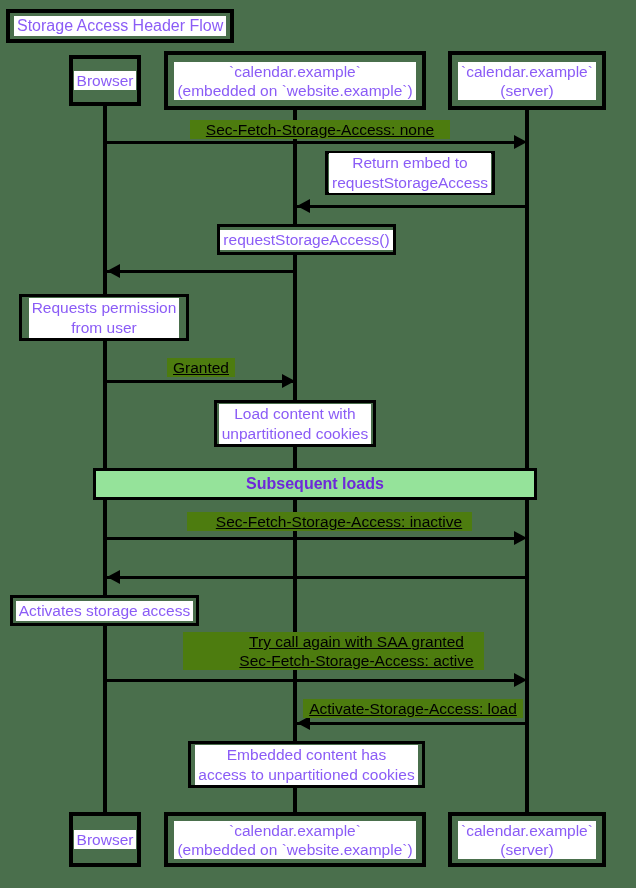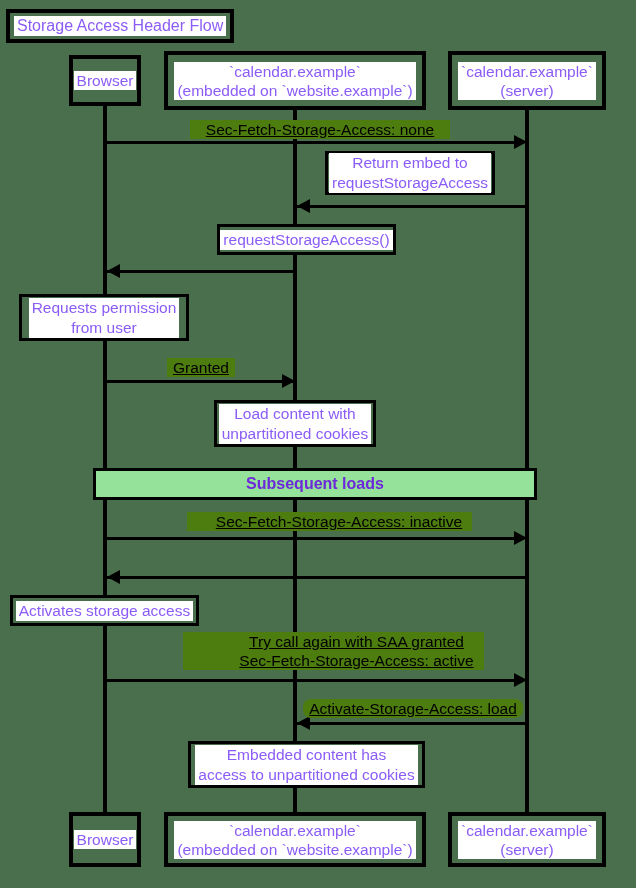--- a/index.html
+++ b/index.html
@@ -150,21 +150,21 @@
     <div class="boxlabel">Activates storage access</div>
   </div>
 
   <div class="msglabel" style="left:183px;top:632px;width:251px;padding-left:48px;">Try call again with SAA granted
 Sec-Fetch-Storage-Access: active</div>
   <div class="msgline" style="left:105px;top:679px;width:415px;"></div>
   <div class="arrowhead right" style="left:514px;top:673px;"></div>
 
   <div class="msgline" style="left:295px;top:722px;width:232px;"></div>
   <div class="arrowhead left" style="left:297px;top:716px;"></div>
-  <div class="msglabel" style="left:303px;top:699px;width:216px;border-radius:8px;">Activate-Storage-Access: load</div>
+  <div class="msglabel" style="left:303px;top:699px;width:216px;">Activate-Storage-Access: load</div>
 
   <div class="note" style="left:188px;top:741px;width:237px;height:47px;">
     <div class="boxlabel">Embedded content has
 access to unpartitioned cookies</div>
   </div>
 
   <div class="boxframe" style="left:69px;top:812px;width:72px;height:55px;">
     <div class="boxlabel">Browser</div>
   </div>
 

